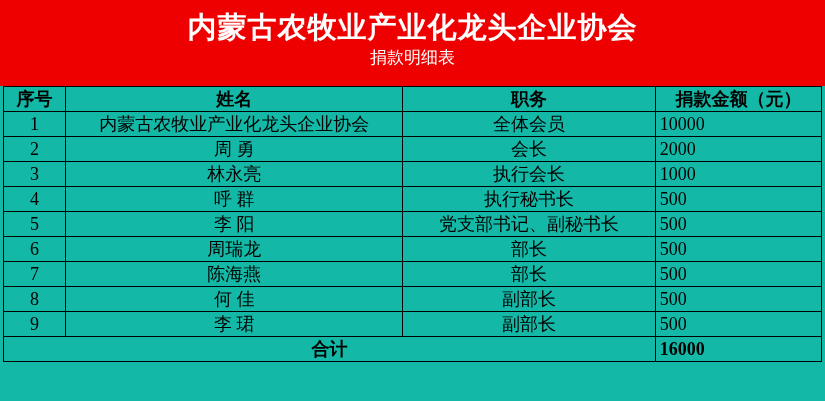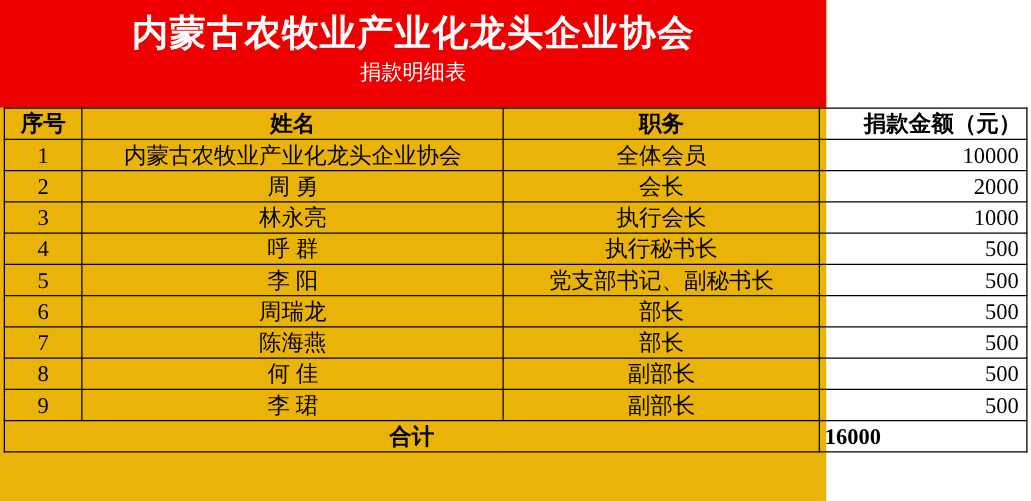--- a/index.html
+++ b/index.html
@@ -8,23 +8,23 @@
   }
   body {
     width: 825px;
     height: 401px;
     background: #ffffff;
     font-family: "Liberation Sans", sans-serif;
     overflow: hidden;
   }
   #page {
     position: relative;
-    width: 661px;
+    width: 825px;
     height: 401px;
-    background: #eab308;
+    background: #14b8a6;
   }
   .banner {
     background: #ee0000;
     color: #ffffff;
     text-align: center;
     padding: 8px 0 6px 0;
     height: 86px;
     box-sizing: border-box;
   }
   .banner-title {
@@ -67,21 +67,21 @@
   }
   thead th {
     font-weight: bold;
     font-size: 16px;
     text-align: center;
     height: 26px;
   }
   .col-idx { width: 62px; text-align: center; }
   .col-name { width: 337px; text-align: center; }
   .col-title { width: 252px; text-align: center; }
-  .col-amount { width: 166px; text-align: right; }
+  .col-amount { width: 166px; }
   tbody td.col-amount { padding-right: 6px; }
   .total-label {
     text-align: center;
     font-weight: bold;
     font-size: 17px;
     height: 28px;
   }
   .total-value {
     text-align: left;
     font-weight: bold;
@@ -98,21 +98,21 @@
     <div class="banner-title">内蒙古农牧业产业化龙头企业协会</div>
     <div class="banner-sub2">捐款明细表</div>
   </div>
 
   <table class="donation">
     <thead>
       <tr>
         <th class="col-idx">序号</th>
         <th class="col-name">姓名</th>
         <th class="col-title" style="text-align:center">职务</th>
-        <th class="col-amount" style="">捐款金额（元）</th>
+        <th class="col-amount" style="text-align:center">捐款金额（元）</th>
       </tr>
     </thead>
     <tbody>
       <tr>
         <td class="col-idx">1</td>
         <td class="col-name">内蒙古农牧业产业化龙头企业协会</td>
         <td class="col-title">全体会员</td>
         <td class="col-amount">10000</td>
       </tr>
       <tr>

